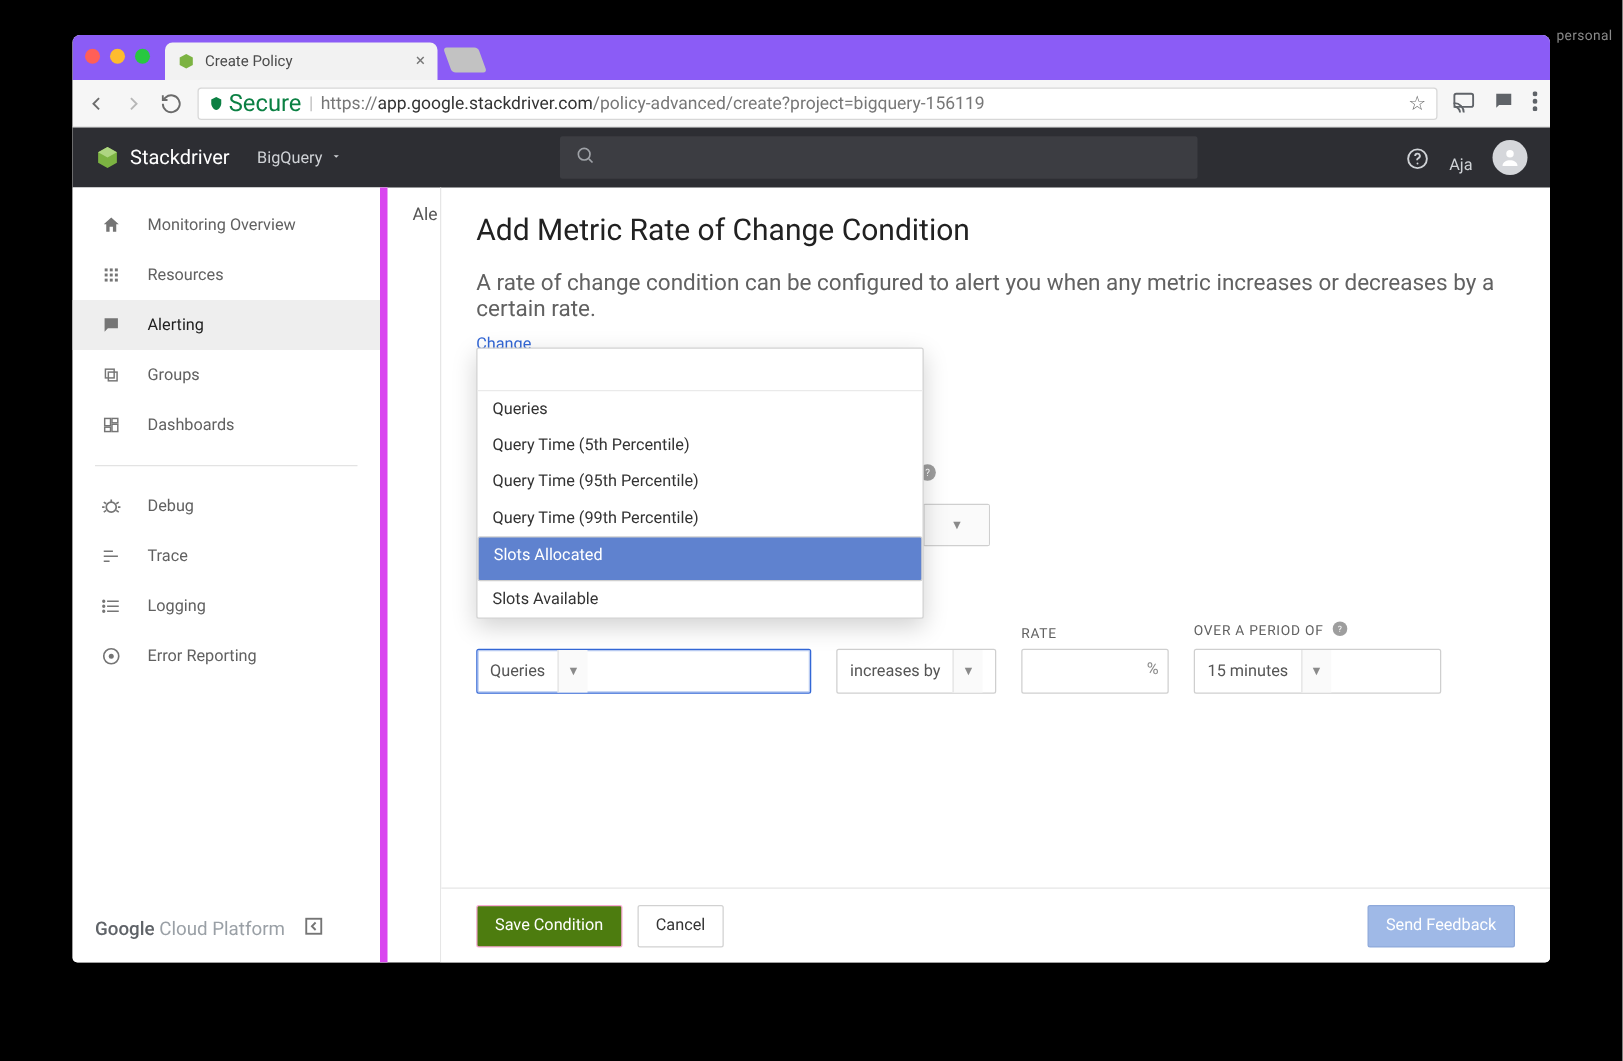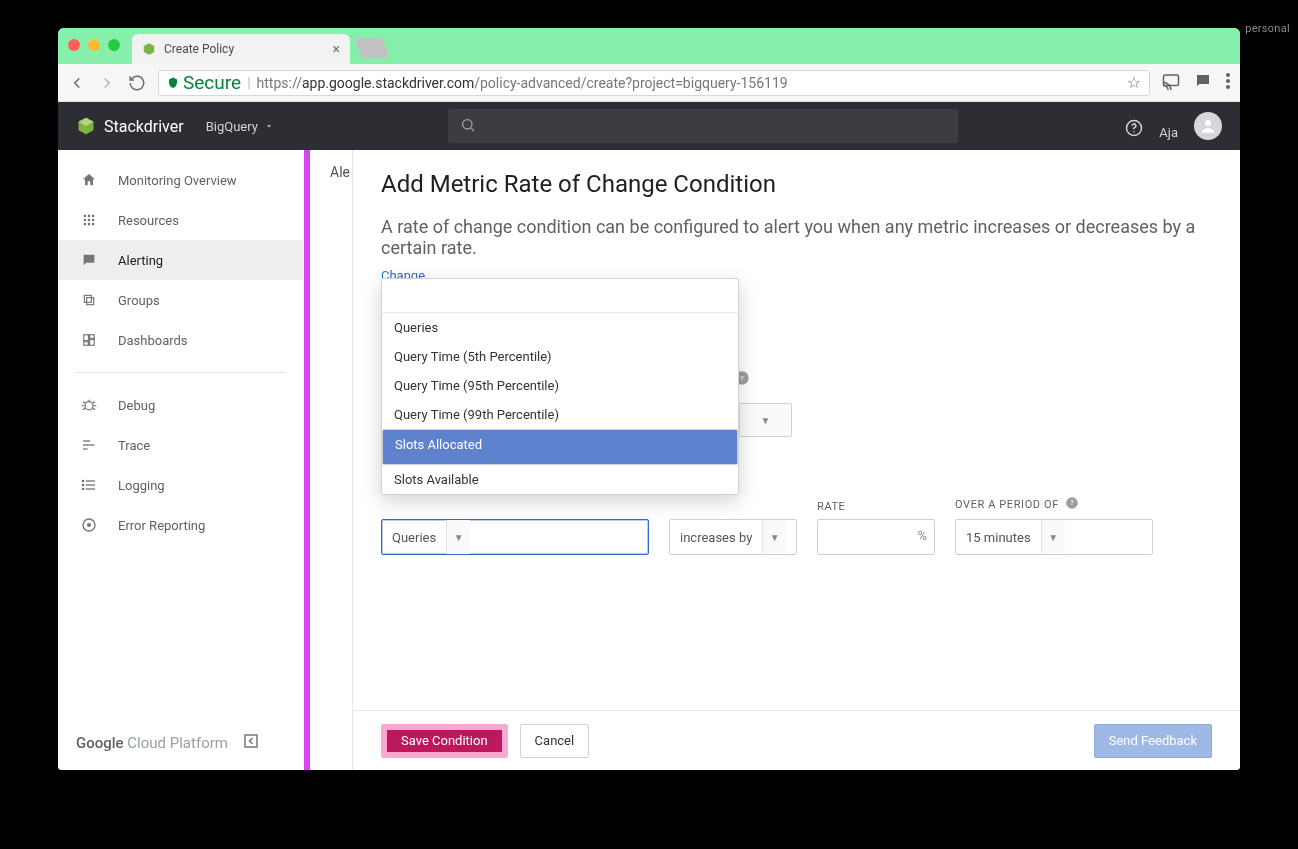--- a/index.html
+++ b/index.html
@@ -18,21 +18,21 @@
 .browser {
   position: absolute;
   left: 58px; top: 28px;
   width: 1182px; height: 742px;
   background: #fff;
   border-radius: 6px 6px 4px 4px;
   overflow: hidden;
   box-shadow: 0 18px 40px rgba(0,0,0,.35);
 }
 
-.tabstrip { height: 36px; background: #86efac; position: relative; }
+.tabstrip { height: 36px; background: #8b5cf6; position: relative; }
 .traffic { position: absolute; left: 10px; top: 11px; display: flex; gap: 8px; }
 .traffic span { width: 12px; height: 12px; border-radius: 50%; display: block; }
 .tl-close { background: #ff5f57; }
 .tl-min { background: #febc2e; }
 .tl-max { background: #28c840; }
 .tab {
   position: absolute; left: 74px; top: 6px; width: 218px; height: 30px;
   background: #f2f2f2; border-radius: 6px 6px 0 0;
   display: flex; align-items: center; padding: 0 10px; gap: 8px;
   color: #4b4b4b; font-size: 12px;
@@ -54,21 +54,21 @@
 .secure { color: #0b8043; font-size: 19px; display:flex; align-items:center; gap:4px; }
 .url { color: #777; }
 .url .origin { color: #333; }
 .omni-star { margin-left: auto; color: #6b6b6b; font-size: 16px; }
 .tb-right { display:flex; gap:14px; color:#5f6368; align-items:center; }
 
 .app-header {
   height: 48px; background: #2d2e33; color: #fff; display:flex; align-items:center;
   padding: 0 18px; gap: 14px;
 }
-.brand { display:flex; align-items:center; gap:8px; font-size: 16px; }
+.brand { display:flex; align-items:flex-start; gap:8px; font-size: 16px; }
 .proj-picker { display:flex; align-items:center; gap:6px; color:#cfd2d6; font-size:13px; margin-left:8px; cursor:pointer; }
 .app-search {
   margin-left: 160px; width: 510px; height: 34px;
   background: #3c3d42; border-radius: 2px; display:flex; align-items:center; padding: 0 12px;
   color:#9fa2a7;
 }
 .hdr-right { margin-left:auto; display:flex; align-items:flex-end; gap:16px; color:#cfd2d6; }
 .avatar { width:28px; height:28px; border-radius:50%; background:#d5d7db; display:flex; align-items:center; justify-content:center; }
 
 .app-body { display:flex; height: calc(100% - 36px - 38px - 48px); }
@@ -131,21 +131,21 @@
 .ghost-sel { position:absolute; left:385px; top:253px; width:54px; height:34px;
   display:flex; align-items:stretch; border:1px solid #cfcfcf; border-radius:2px; background:#fff; }
 .ghost-sel .sel-caret { flex:1; border-left:1px solid #e2e2e2; display:flex; align-items:center; justify-content:center; color:#8a8a8a; font-size:10px; background:#fafafa; }
 
 .footer {
   position:absolute; left:0; right:0; bottom:0; height:60px;
   border-top:1px solid #e6e6e6; display:flex; align-items:center; padding:0 28px;
   background:#fff;
 }
 .btn { height:34px; padding:0 14px; border-radius:2px; font-size:13px; cursor:pointer; display:flex; align-items:center; }
-.btn-primary { background:#be185d; color:#fff; border:6px solid #f9a8d4; }
+.btn-primary { background:#4d7c0f; color:#fff; border:1px solid #f9a8d4; }
 .btn-secondary { background:#fff; color:#333; border:1px solid #d1d1d1; margin-left:12px; }
 .btn-feedback { margin-left:auto; background:#9fb9e7; color:#fff; border:1px solid #8ea9da; }
 .hex svg { display:block; }
 </style>
 </head>
 <body>
 
 <div class="personal-chip">personal</div>
 
 <div class="browser">

